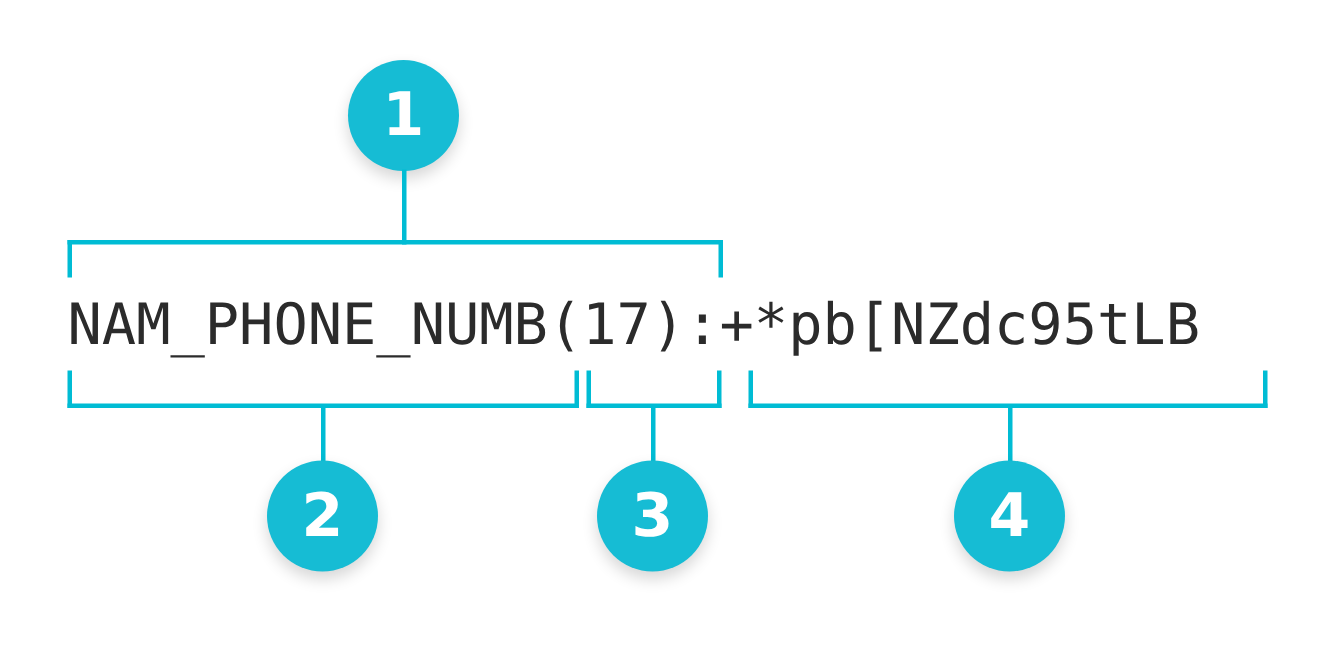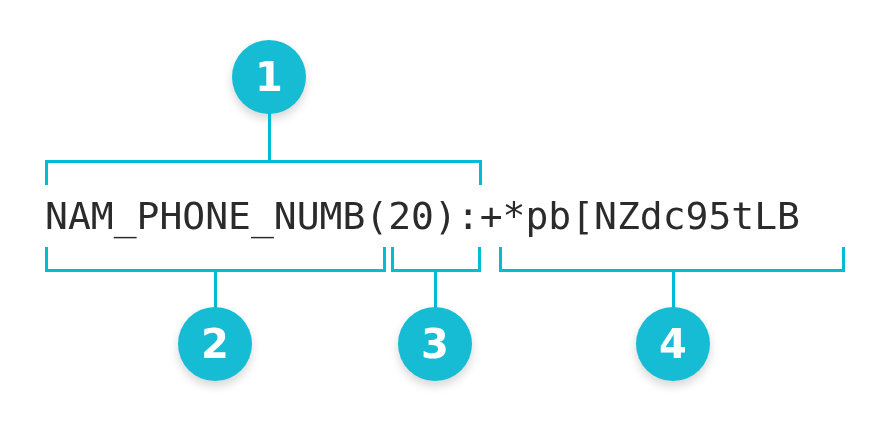--- a/index.html
+++ b/index.html
@@ -92,21 +92,21 @@
 <div id="diagram">
 
   <div class="badge" style="left: 232px; top: 40px;">
     <span class="badge-label">1</span>
   </div>
 
   <div class="stem" style="left: 268px; top: 113px; height: 50px;"></div>
 
   <div class="bracket bracket-top" style="left: 45px; top: 160px; width: 437px; height: 25px;"></div>
 
-  <pre class="code-string">NAM_PHONE_NUMB(20):+*pb[NZdc95tLB</pre>
+  <pre class="code-string">NAM_PHONE_NUMB(17):+*pb[NZdc95tLB</pre>
 
   <div class="bracket bracket-bottom" style="left: 45px; top: 247px; width: 341px; height: 25px;"></div>
 
   <div class="stem" style="left: 214px; top: 271px; height: 46px;"></div>
 
   <div class="badge" style="left: 178px; top: 307px;">
     <span class="badge-label">2</span>
   </div>
 
   <div class="bracket bracket-bottom" style="left: 391px; top: 247px; width: 90px; height: 25px;"></div>

